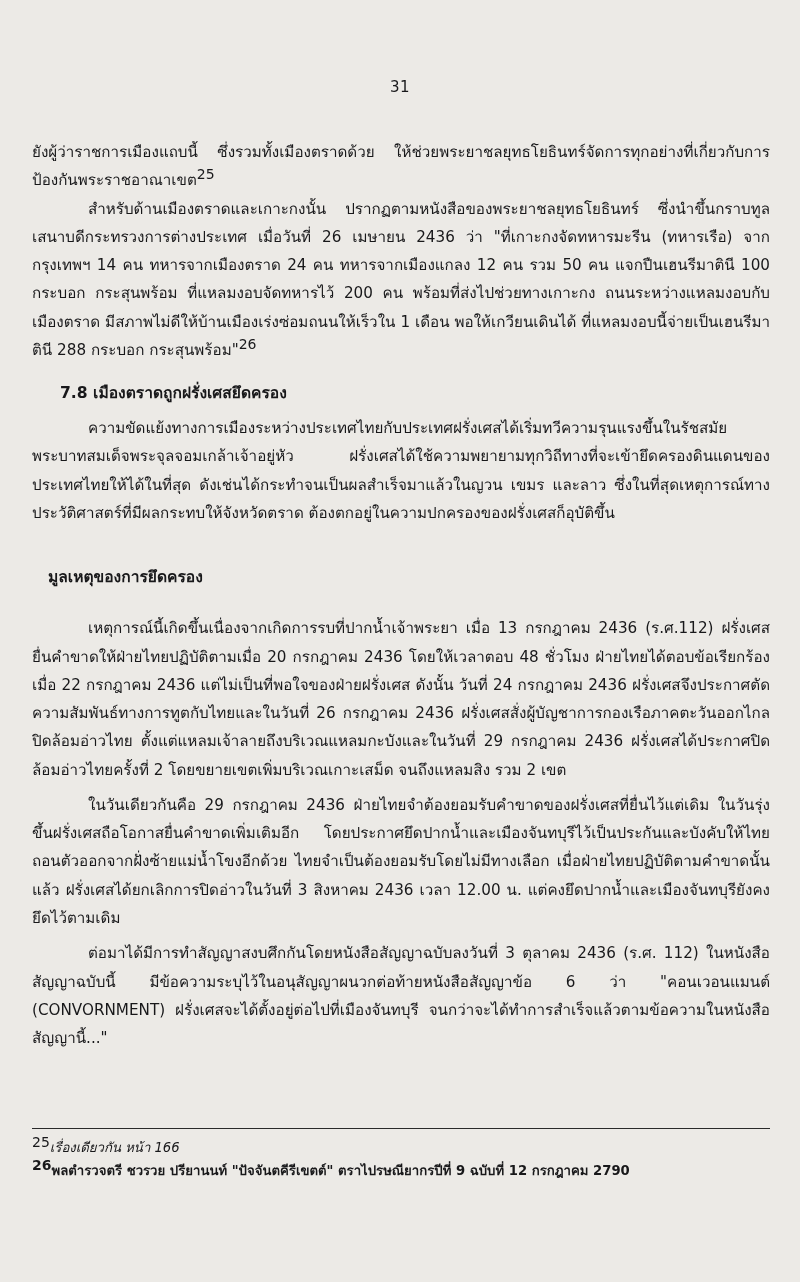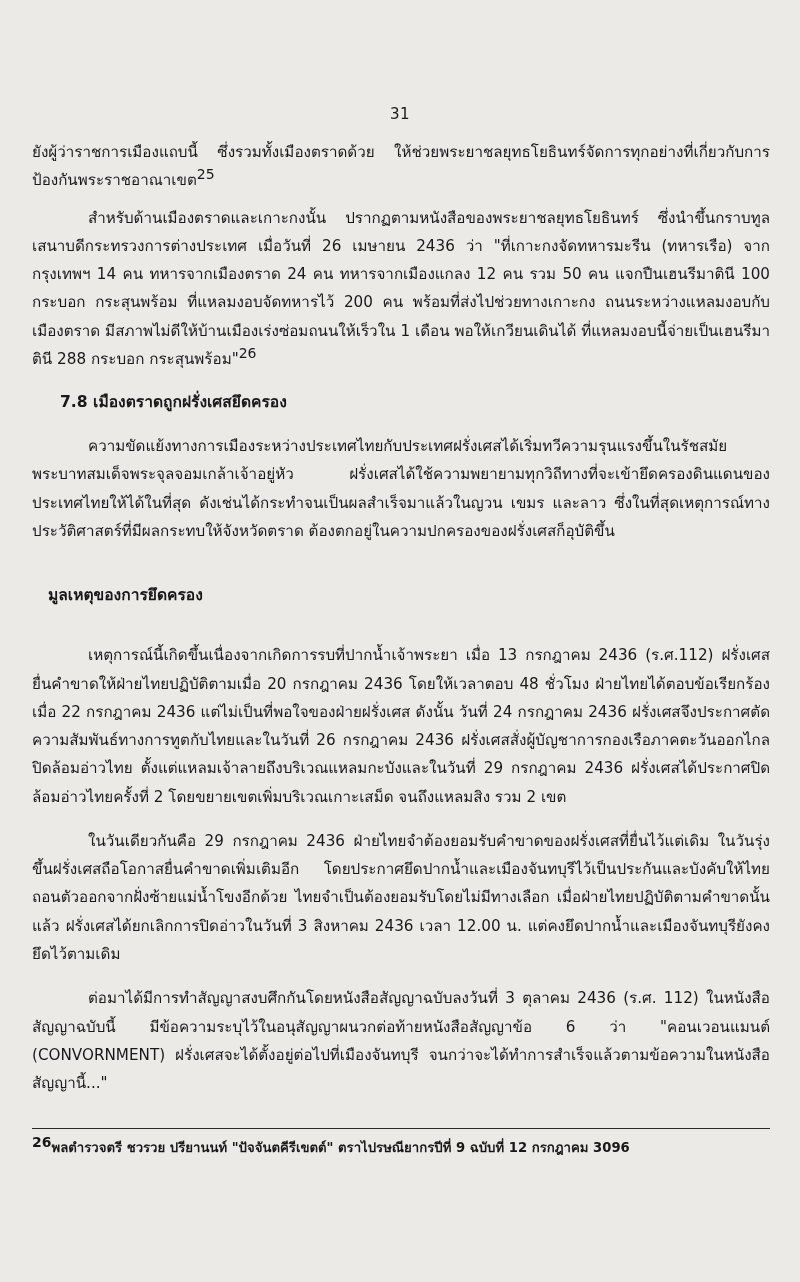--- a/index.html
+++ b/index.html
@@ -16,21 +16,21 @@
   }
   .page {
     position: relative;
     width: 800px;
     height: 1282px;
     box-sizing: border-box;
     padding: 0;
   }
   .page-number {
     position: absolute;
-    top: 105px;
+    top: 78px;
     left: 0;
     width: 800px;
     text-align: center;
     font-size: 15px;
     letter-spacing: .5px;
   }
   .content {
     position: absolute;
     top: 138px;
     left: 32px;
@@ -40,21 +40,20 @@
     margin: 0 0 0 0;
     font-size: 15.2px;
     line-height: 1.86;
     text-align: justify;
     text-justify: inter-word;
     text-align-last: left;
     word-spacing: 0px;
   }
   p.indent {
     text-indent: 56px;
-    margin-top: 9px;
   }
   .spacer-sm { height: 7px; }
   .spacer-md { height: 15px; }
   .spacer-lg { height: 20px; }
   h2.heading {
     font-size: 15.6px;
     font-weight: bold;
     margin: 0;
     line-height: 1.8;
     text-indent: 28px;
@@ -131,16 +130,17 @@
     <p class="indent">ในวันเดียวกันคือ 29 กรกฎาคม 2436 ฝ่ายไทยจำต้องยอมรับคำขาดของฝรั่งเศสที่ยื่นไว้แต่เดิม ในวันรุ่งขึ้นฝรั่งเศสถือโอกาสยื่นคำขาดเพิ่มเติมอีก    โดยประกาศยึดปากน้ำและเมืองจันทบุรีไว้เป็นประกันและบังคับให้ไทยถอนตัวออกจากฝั่งซ้ายแม่น้ำโขงอีกด้วย   ไทยจำเป็นต้องยอมรับโดยไม่มีทางเลือก  เมื่อฝ่ายไทยปฏิบัติตามคำขาดนั้นแล้ว ฝรั่งเศสได้ยกเลิกการปิดอ่าวในวันที่ 3 สิงหาคม 2436 เวลา 12.00 น. แต่คงยึดปากน้ำและเมืองจันทบุรียังคงยึดไว้ตามเดิม</p>
 
     <div class="spacer-sm"></div>
 
     <p class="indent">ต่อมาได้มีการทำสัญญาสงบศึกกันโดยหนังสือสัญญาฉบับลงวันที่ 3 ตุลาคม 2436 (ร.ศ. 112) ในหนังสือสัญญาฉบับนี้  มีข้อความระบุไว้ในอนุสัญญาผนวกต่อท้ายหนังสือสัญญาข้อ 6 ว่า "คอนเวอนแมนต์ (CONVORNMENT) ฝรั่งเศสจะได้ตั้งอยู่ต่อไปที่เมืองจันทบุรี  จนกว่าจะได้ทำการสำเร็จแล้วตามข้อความในหนังสือสัญญานี้..."</p>
 
   </div>
 
   <div class="footnotes">
     <hr class="footnote-rule">
-    <p class="footnote bold"><sup>26</sup><span>พลตำรวจตรี ชวรวย ปรียานนท์ "ปัจจันตคีรีเขตต์" ตราไปรษณียากรปีที่ 9 ฉบับที่ 12 กรกฎาคม 3096</span></p>
+    <p class="footnote"><sup>25</sup><span class="fn-italic">เรื่องเดียวกัน หน้า 166</span></p>
+    <p class="footnote bold"><sup>26</sup><span>พลตำรวจตรี ชวรวย ปรียานนท์ "ปัจจันตคีรีเขตต์" ตราไปรษณียากรปีที่ 9 ฉบับที่ 12 กรกฎาคม 2790</span></p>
   </div>
 
 </div>
 
 </body></html>

